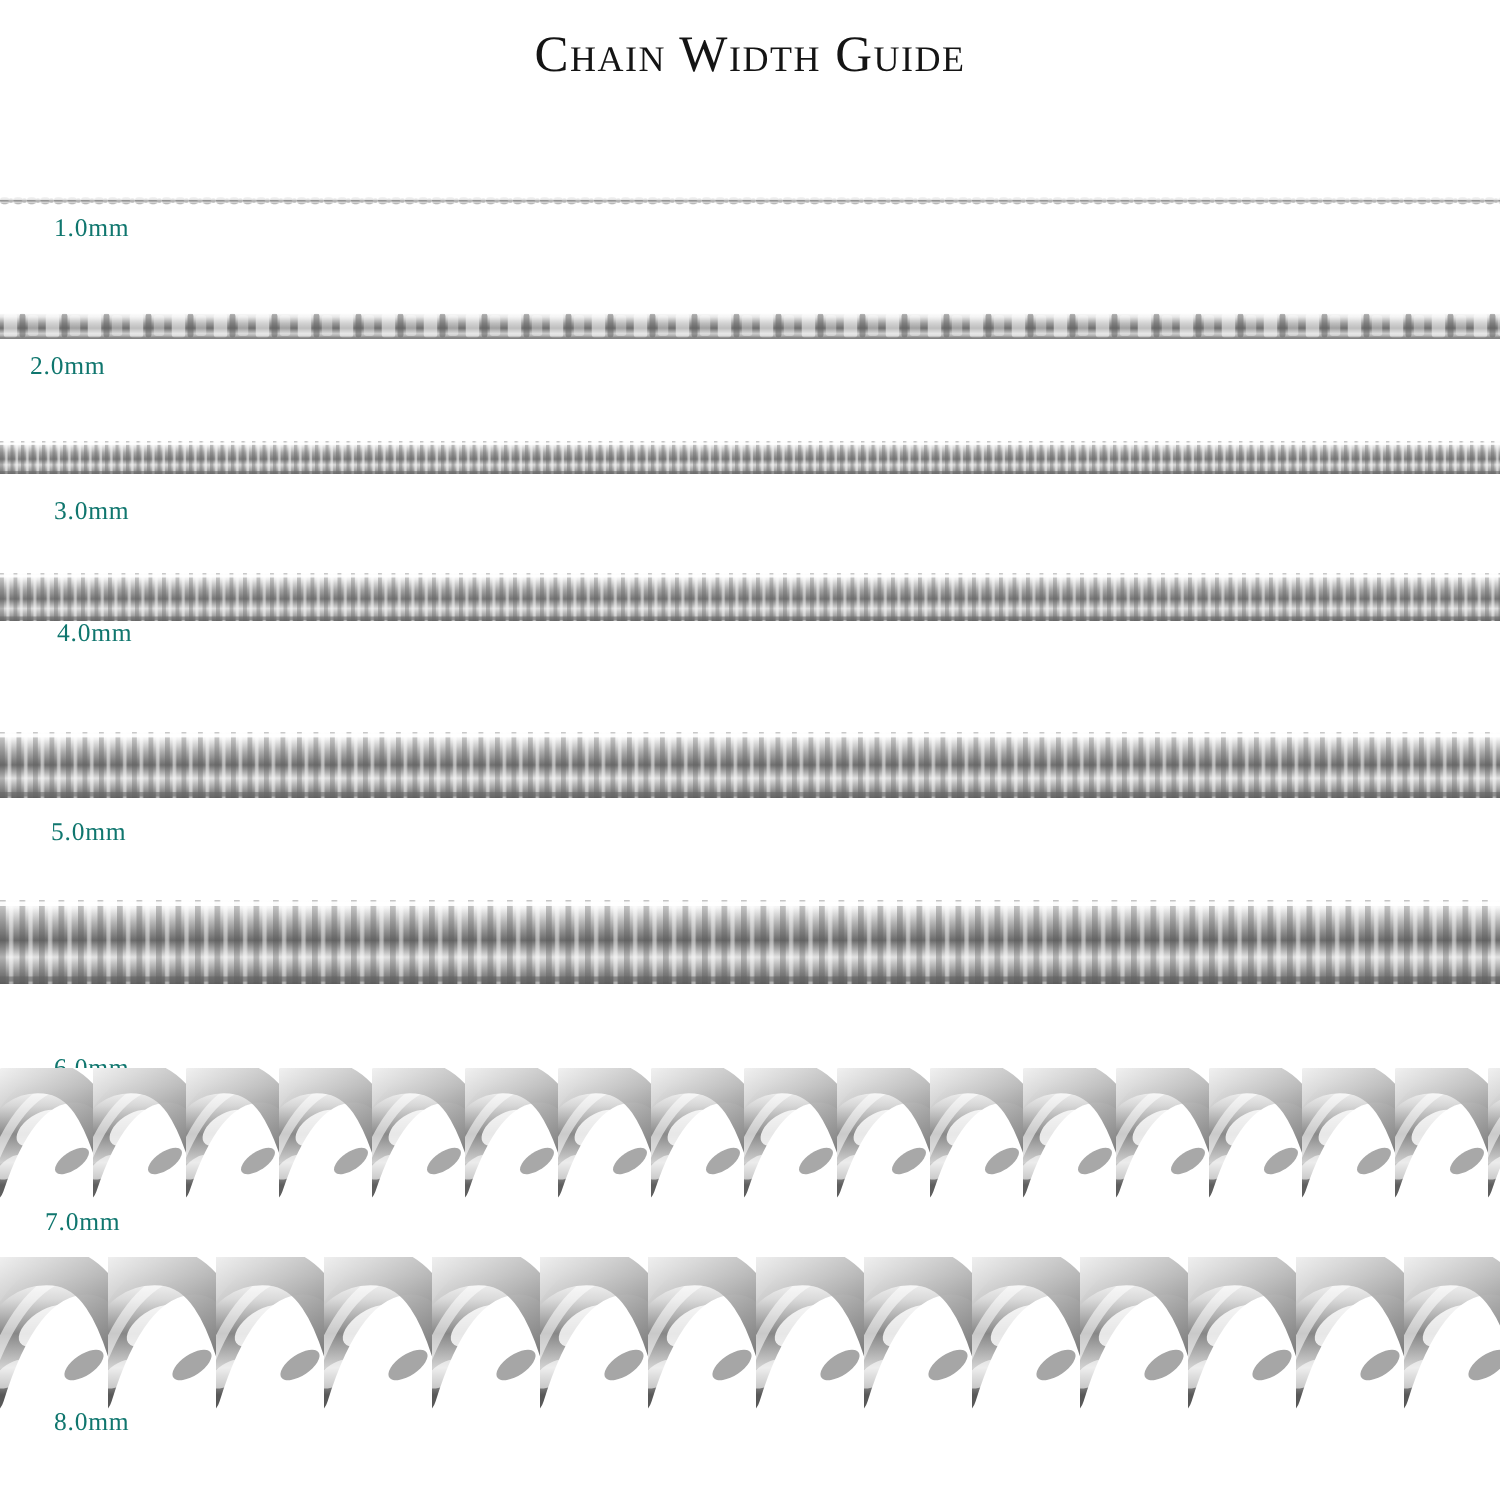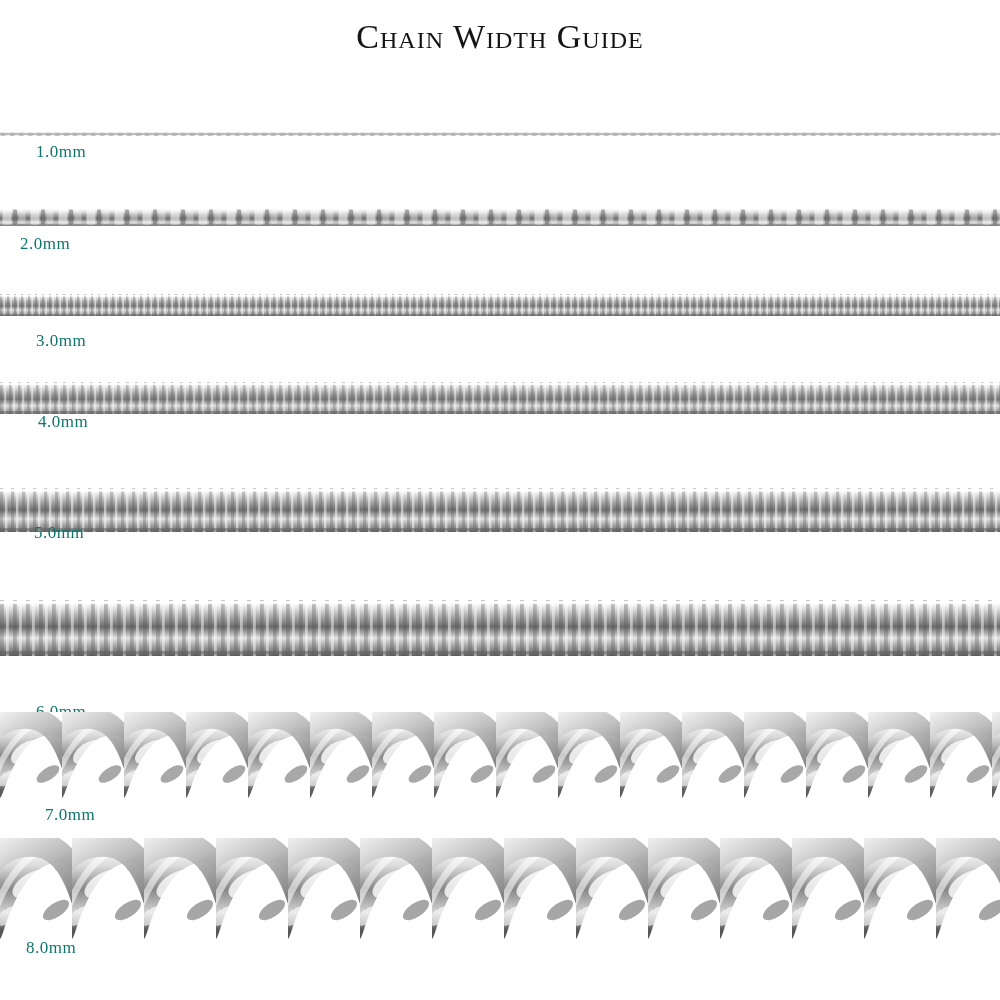--- a/index.html
+++ b/index.html
@@ -189,21 +189,21 @@
             <rect x="0" y="6" width="3.2" height="44" fill="#565656" opacity="0.32"></rect>
             <rect x="5" y="6" width="2.4" height="44" fill="#ffffff" opacity="0.5"></rect>
           </pattern>
         </defs>
         <rect x="0" y="0" width="1000" height="58" fill="#ffffff"></rect>
         <rect x="0" y="0" width="1000" height="58" fill="url(#p5)"></rect>
         <rect x="0" y="7" width="1000" height="2.6" fill="#ffffff" opacity="0.92"></rect>
         <rect x="0" y="46" width="1000" height="3" fill="#676767" opacity="0.55"></rect>
       </svg>
     </div>
-    <div class="label" style="top:523px;left:34px;">5.0mm</div>
+    <div class="label" style="top:545px;left:34px;">5.0mm</div>
   </div>
 
   <div class="row">
     <div class="chain-wrap" style="top:594px;height:72px;">
       <svg width="1000" height="72" viewBox="0 0 1000 72" preserveAspectRatio="none" aria-hidden="true">
         <defs>
           <linearGradient id="g6" x1="0" y1="0" x2="0" y2="1">
             <stop offset="0%" stop-color="#ffffff"></stop>
             <stop offset="9%" stop-color="#f4f4f4"></stop>
             <stop offset="28%" stop-color="#b0b0b0"></stop>
@@ -252,21 +252,21 @@
               <ellipse cx="26" cy="40" rx="17" ry="9" fill="#ffffff" opacity="0.8" transform="rotate(-34 26 40)"></ellipse>
               <ellipse cx="48" cy="62" rx="13" ry="6" fill="#3f3f3f" opacity="0.45" transform="rotate(-34 48 62)"></ellipse>
               <ellipse cx="8" cy="66" rx="12" ry="6" fill="#ffffff" opacity="0.6" transform="rotate(-34 8 66)"></ellipse>
             </g>
           </pattern>
         </defs>
         <rect x="0" y="0" width="1000" height="92" fill="#ffffff"></rect>
         <rect x="0" y="0" width="1000" height="92" fill="url(#p7)"></rect>
       </svg>
     </div>
-    <div class="label" style="top:805px;left:45px;">7.0mm</div>
+    <div class="label" style="top:805px;left:30px;">7.0mm</div>
   </div>
 
   <div class="row">
     <div class="chain-wrap" style="top:838px;height:106px;">
       <svg width="1000" height="106" viewBox="0 0 1000 106" preserveAspectRatio="none" aria-hidden="true">
         <defs>
           <linearGradient id="rg8" x1="0" y1="0" x2="0" y2="1">
             <stop offset="0%" stop-color="#ffffff"></stop>
             <stop offset="22%" stop-color="#dadada"></stop>
             <stop offset="50%" stop-color="#878787"></stop>
@@ -287,16 +287,16 @@
               <ellipse cx="30" cy="46" rx="20" ry="10" fill="#ffffff" opacity="0.8" transform="rotate(-34 30 46)"></ellipse>
               <ellipse cx="56" cy="72" rx="15" ry="7" fill="#3a3a3a" opacity="0.45" transform="rotate(-34 56 72)"></ellipse>
               <ellipse cx="8" cy="78" rx="14" ry="7" fill="#ffffff" opacity="0.6" transform="rotate(-34 8 78)"></ellipse>
             </g>
           </pattern>
         </defs>
         <rect x="0" y="0" width="1000" height="106" fill="#ffffff"></rect>
         <rect x="0" y="0" width="1000" height="106" fill="url(#p8)"></rect>
       </svg>
     </div>
-    <div class="label" style="top:938px;left:26px;">8.0mm</div>
+    <div class="label" style="top:938px;left:36px;">8.0mm</div>
   </div>
 
 </div>
 
 </body></html>

